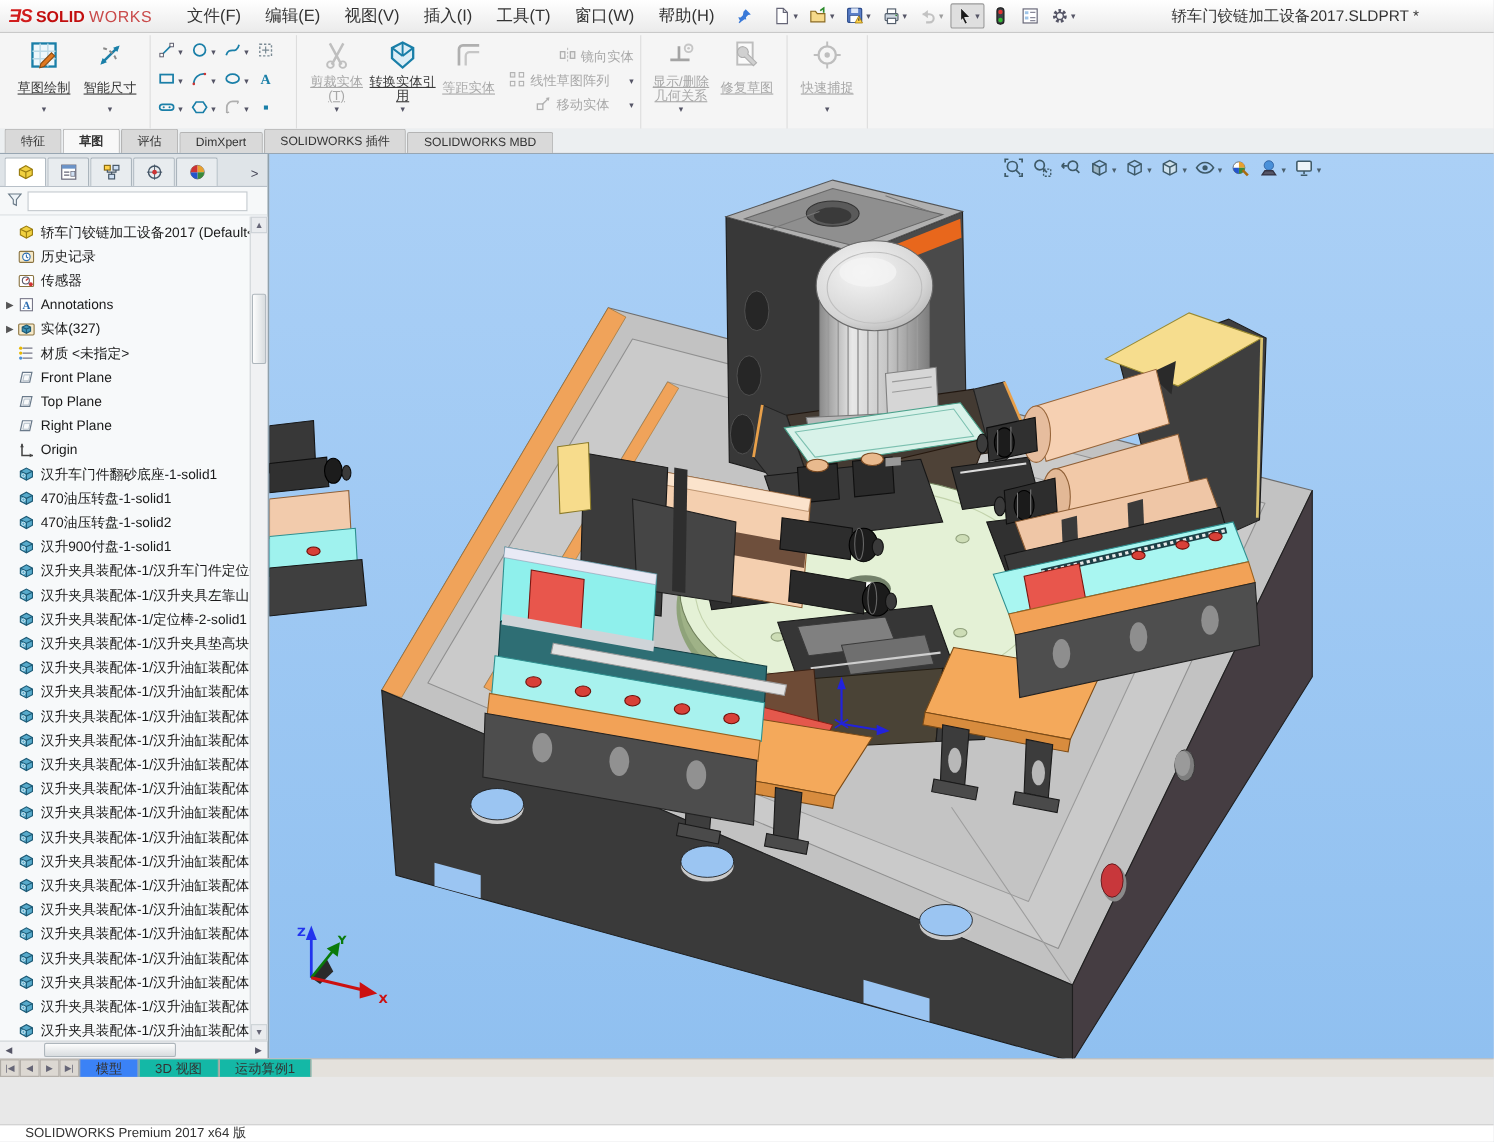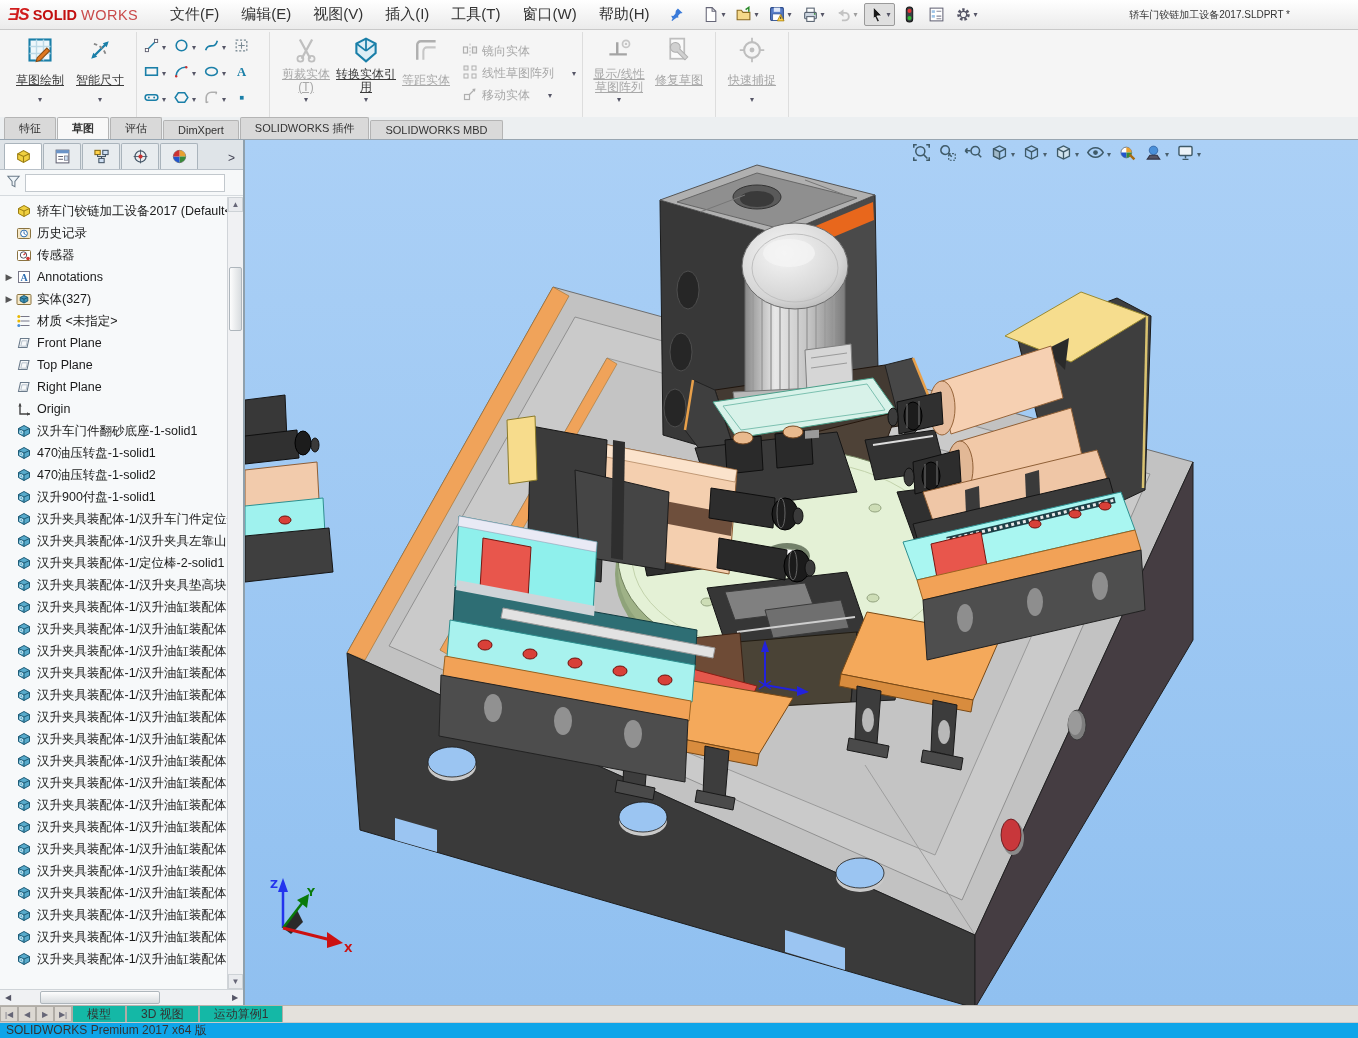--- a/index.html
+++ b/index.html
@@ -17,36 +17,36 @@
   .logo .works { color:#c94a4a; font-size:14.5px; letter-spacing:.5px; }
   .menubar { display:flex; gap:2px; }
   .menu-item { padding:4px 10px; font-size:15px; color:#333; cursor:default; }
   .pin { margin:0 10px; display:inline-flex; }
   .quickbar { display:flex; align-items:center; gap:2px; margin-left:4px; }
   .qbtn { display:inline-flex; align-items:center; padding:2px 3px; border:1px solid transparent; border-radius:2px; }
   .qbtn.pressed { background:#dfdfdf; border-color:#9a9a9a; }
   .qbtn .ic { display:inline-flex; }
   .qbtn.disabled { opacity:.55; filter:grayscale(1); }
   .dd { font-size:8px; color:#556; margin-left:2px; }
-  .doc-title { margin-left:auto; font-size:10px; color:#333; padding-right:60px; white-space:nowrap; }
+  .doc-title { margin-left:auto; font-size:14px; color:#333; padding-right:60px; white-space:nowrap; }
 
   
   .ribbon { height:87px; flex:0 0 87px; background:#f5f5f5; display:flex; align-items:stretch; padding:2px 4px 0 4px; }
   .rgroup { display:flex; align-items:flex-start; padding:2px 6px; border-right:1px solid #ddd; }
   .rbtn-lg { width:60px; min-width:52px; display:flex; flex-direction:column; align-items:center; padding-top:2px; }
   .rbtn-lg .ic svg { width:28px; height:28px; }
   .rbtn-lg .lbl { font-size:12px; line-height:13px; text-align:center; color:#3a3a3a; height:27px;
       display:flex; align-items:center; justify-content:center; white-space:pre-wrap;text-decoration:underline; }
   .rbtn-lg .dd { margin:1px 0 0 0; }
   .rbtn-lg.disabled .lbl { color:#a8a8a8; }
   .rbtn-lg.disabled .ic, .rbtn-sm.disabled .ic, .rbtn-row.disabled .ic { opacity:.5; filter:grayscale(1); }
   .rgrid { display:grid; grid-template-rows:repeat(3,26px); grid-auto-flow:row; grid-template-columns:repeat(4,30px); align-content:start; }
   .rbtn-sm { display:flex; align-items:center; }
   .rbtn-sm .ic svg { width:17px; height:17px; }
-  .rcol { display:flex; flex-direction:column; gap:3px; margin-left:6px; padding-top:8px; }
+  .rcol { display:flex; flex-direction:column; gap:3px; margin-left:6px; padding-top:8px;align-items:flex-end; }
   .rbtn-row { display:flex; align-items:center; gap:4px; font-size:12px; color:#a8a8a8; white-space:nowrap; }
   .rbtn-row .ic svg { width:16px; height:16px; }
   .rbtn-row .dd { margin-left:14px; }
 
   
   .cmdtabs { height:23px; flex:0 0 23px; background:#eceff1; display:flex; align-items:flex-end; padding-left:4px; border-bottom:1px solid #98a6b2; }
   .ctab { padding:3px 14px; font-size:11px; color:#333; background:#d9d9d9; border:1px solid #b4b4b4; border-bottom:none; margin-right:1px; border-radius:2px 2px 0 0; }
   .ctab.active { background:#f8f8f8; font-weight:bold; }
 
   
@@ -79,22 +79,22 @@
   .headsup { position:absolute; top:2px; left:665px; display:flex; align-items:center; gap:3px; }
   .hbtn { display:flex; align-items:center; padding:1px 2px; border-radius:2px; }
   .hbtn svg { width:19px; height:19px; }
   .hbtn .dd { color:#4a5f6d; }
 
   
   .bottombar { height:17px; flex:0 0 17px; background:#e4e1dc; display:flex; align-items:stretch; border-top:1px solid #b8b4ae; font-size:12px; }
   .bnav { display:flex; }
   .bnav span { width:18px; border:1px solid #b0aca6; background:#dcd8d2; color:#667; font-size:8px; text-align:center; line-height:15px; }
   .btab { padding:0 14px; line-height:16px; color:#333; background:#14b8a6; border-right:1px solid #b0aca6; border-left:1px solid #b0aca6; }
-  .btab.active { background:#14b8a6; }
-  .statusbar { height:16px; flex:0 0 16px; background:#0ea5e9; border-top:1px solid #c9c9c9; font-size:12px; color:#333; padding:0 6px; line-height:15px; }
+  .btab.active { background:#3b82f6; }
+  .statusbar { height:16px; flex:0 0 16px; background:#ffffff; border-top:1px solid #c9c9c9; font-size:12px; color:#333; padding:0 23px; line-height:15px;margin-top:43px; }
 </style>
 </head>
 <body>
 
 <div class="app">
 
   <div class="titlebar">
     <div class="logo">
       <span class="ds">ƎS</span>
         <span class="solid">SOLID</span>
@@ -362,21 +362,21 @@
           </div>
         </div>
       </div>
       <div class="rgroup">
         <div class="rbtn-lg disabled">
           <span class="ic"><svg viewBox="0 0 16 16" width="28" height="28">
               <path d="M7 3.5v7M2.5 10.5h10" stroke="#556" stroke-width="1.4"></path>
               <circle cx="12" cy="4.5" r="2" fill="none" stroke="#999"></circle>
               <circle cx="12" cy="4.5" r=".7" fill="#999"></circle>
             </svg></span>
-          <span class="lbl">显示/线性草图阵列</span>
+          <span class="lbl">显示/删除几何关系</span>
           <span class="dd">▾</span>
         </div>
         <div class="rbtn-lg disabled">
           <span class="ic"><svg viewBox="0 0 16 16" width="28" height="28">
               <rect x="3" y="1.5" width="8" height="11.5" fill="#fff" stroke="#888"></rect>
               <path d="M8.5 7.5l4.5 4.5-1.6 1.6-4.5-4.5a2.8 2.8 0 1 1 1.6-1.6z" fill="#9ab0bd" stroke="#5a7080" stroke-width=".6"></path>
             </svg></span>
           <span class="lbl">修复草图</span>
         </div>
       </div>

